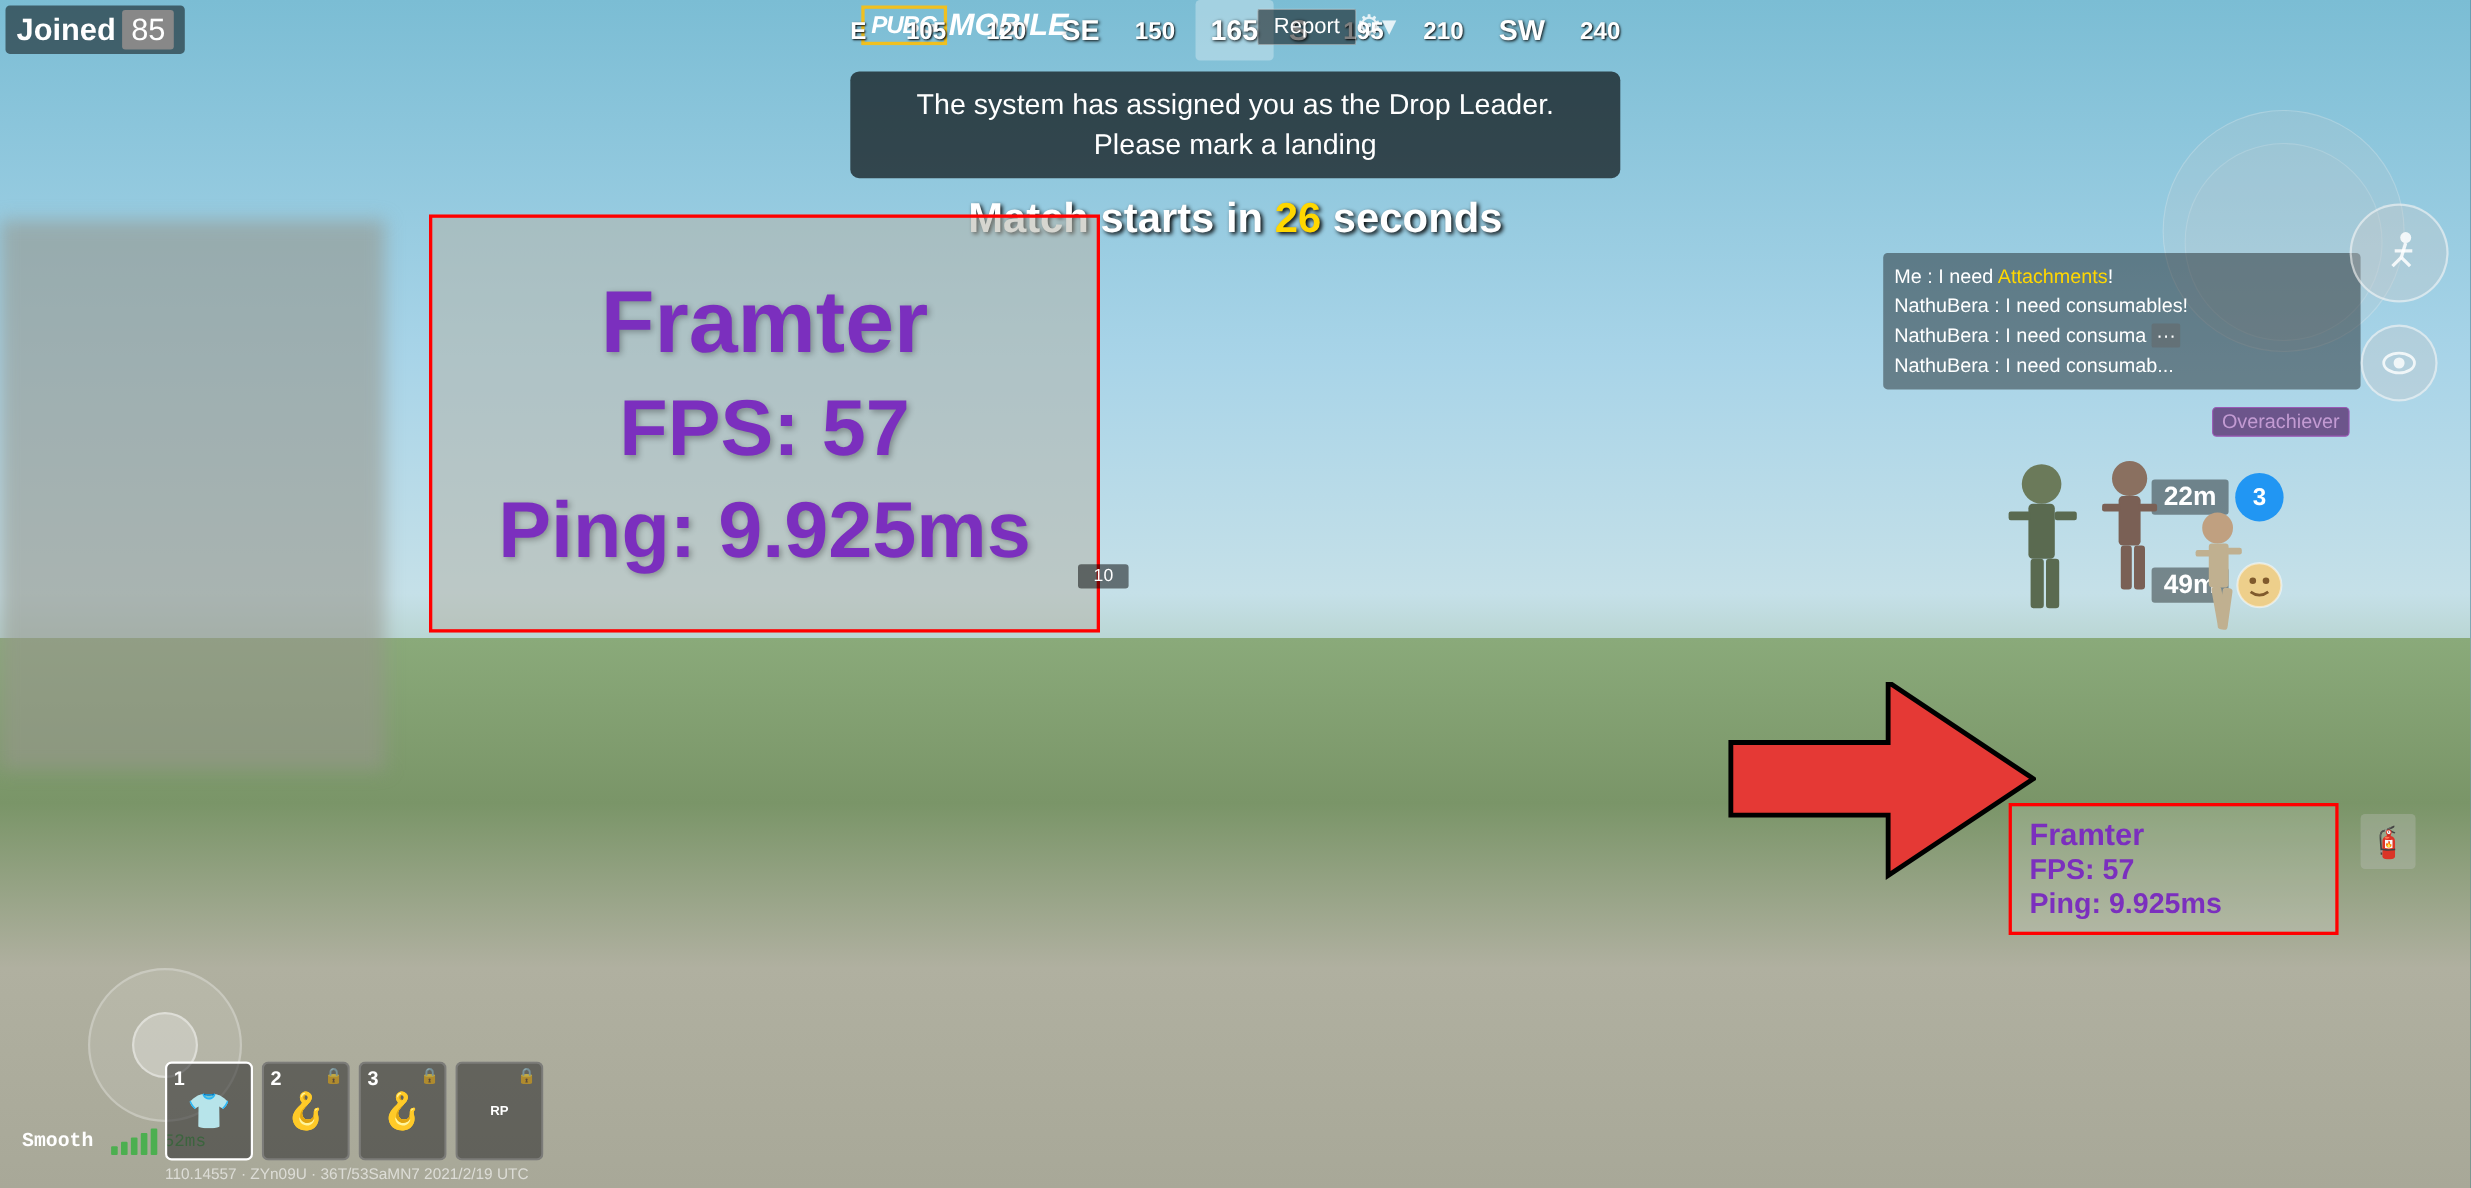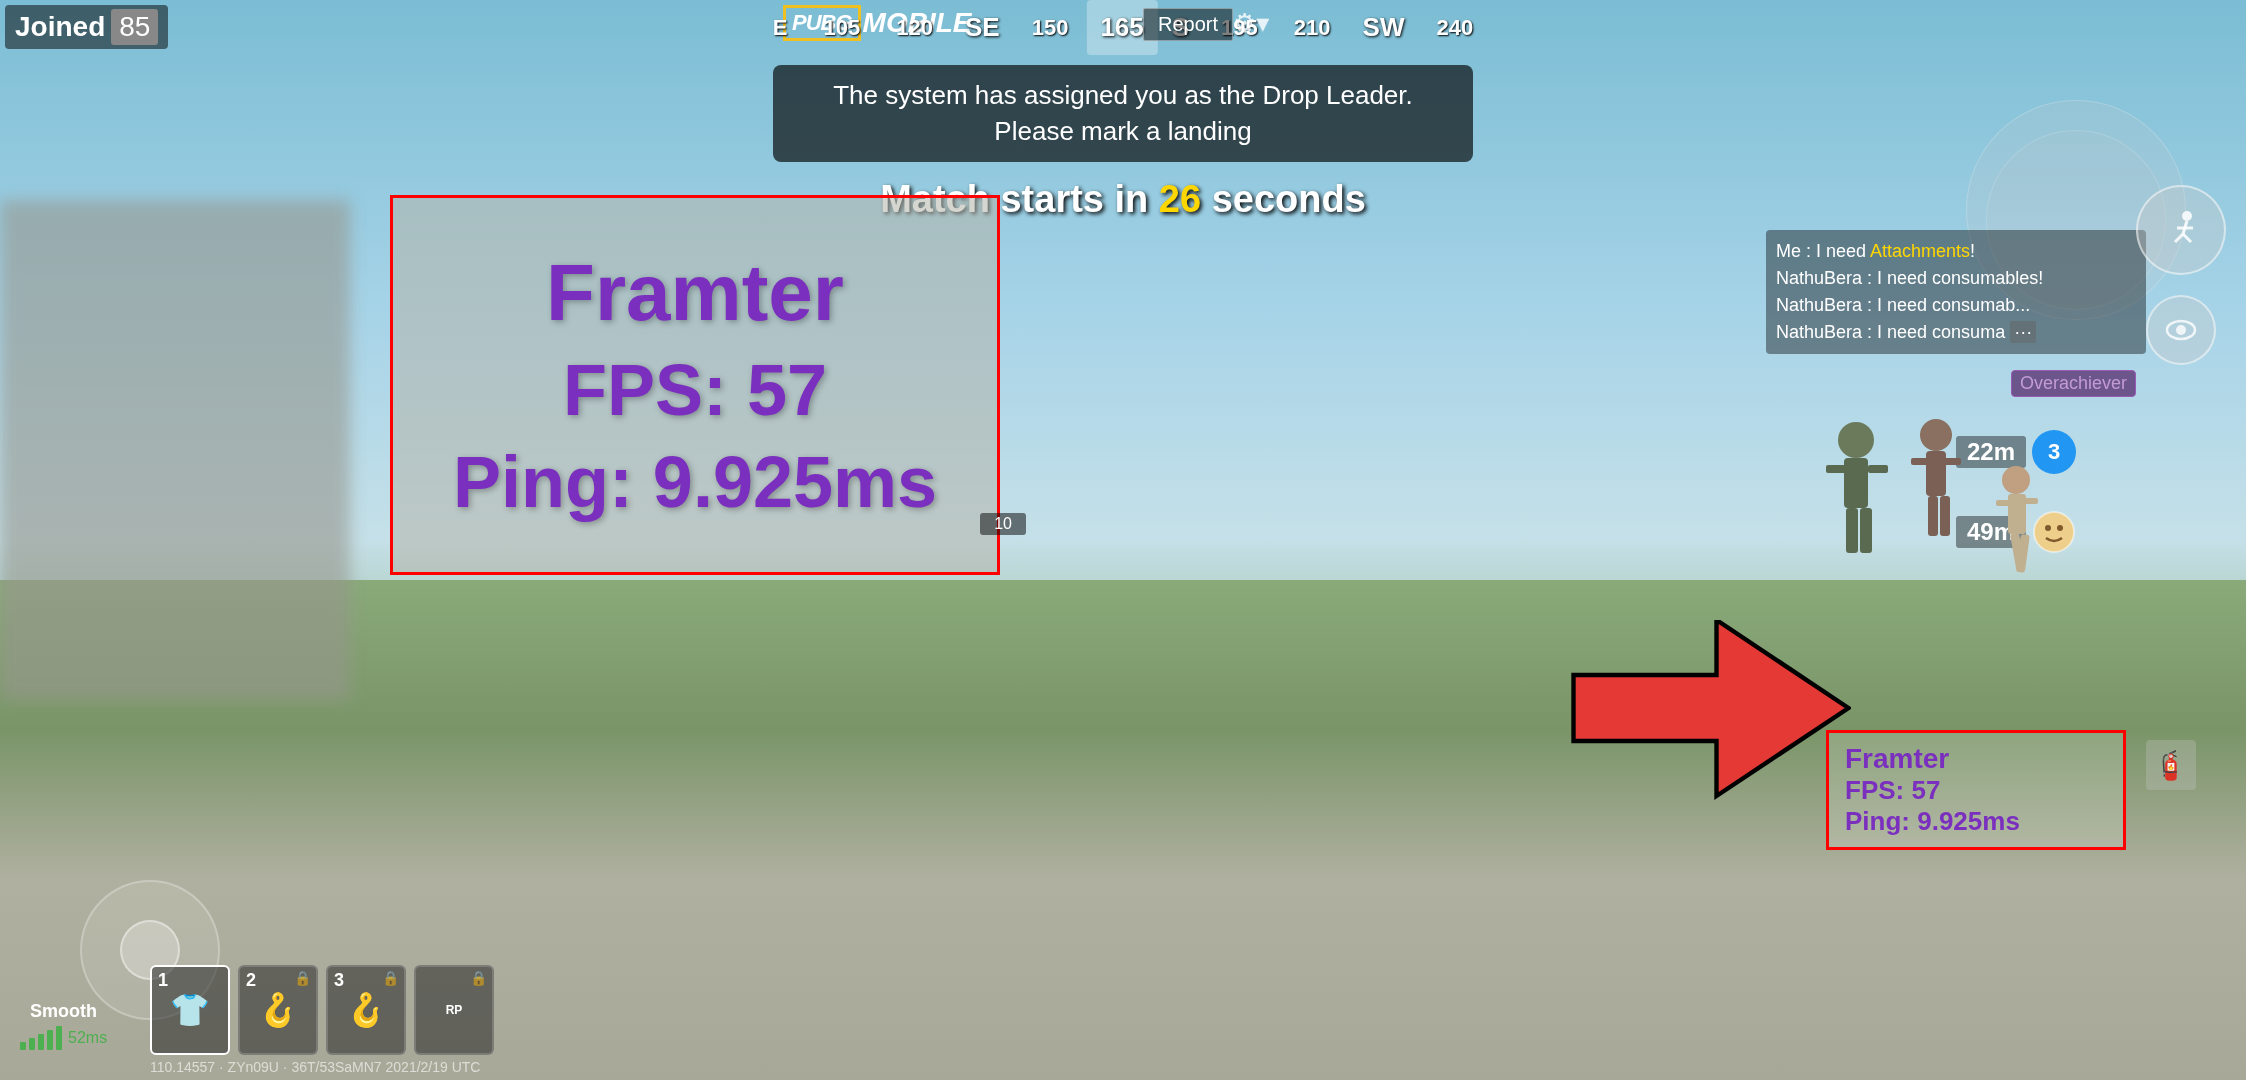--- a/index.html
+++ b/index.html
@@ -282,21 +282,21 @@
       align-items: center;
       justify-content: center;
       cursor: pointer;
     }
 
     
     .chat-panel {
       position: absolute;
       top: 230px;
       right: 100px;
-      width: 380px;
+      width: 434px;
       background: rgba(0,0,0,0.4);
       border-radius: 4px;
       padding: 8px 10px;
     }
     .chat-line {
       color: white;
       font-size: 18px;
       line-height: 1.5;
       white-space: nowrap;
       overflow: hidden;
@@ -385,23 +385,23 @@
       padding: 0 20px;
       gap: 20px;
     }
 
     
     .smooth-indicator {
       position: absolute;
       bottom: 30px;
       left: 20px;
       display: flex;
-      flex-direction: column;
-      align-items: center;
-      gap: 4px;
+      align-items: center;
+      gap: 16px;
+      font-family: Liberation Mono, monospace;
     }
     .smooth-text {
       color: white;
       font-size: 18px;
       font-weight: bold;
     }
     .ping-bar-container {
       display: flex;
       align-items: flex-end;
       gap: 3px;
@@ -549,22 +549,22 @@
 
 <div class="fps-overlay-large">
   <div class="overlay-name">Framter</div>
   <div class="overlay-fps">FPS: 57</div>
   <div class="overlay-ping">Ping: 9.925ms</div>
 </div>
 
 <div class="chat-panel">
   <div class="chat-line">Me : I need <span class="chat-highlight">Attachments</span>!</div>
   <div class="chat-line">NathuBera : I need consumables!</div>
+  <div class="chat-line">NathuBera : I need consuma <span style="background:rgba(100,100,100,0.5);padding:1px 4px;border-radius:2px;">···</span></div>
   <div class="chat-line">NathuBera : I need consumab...</div>
-  <div class="chat-line">NathuBera : I need consuma <span style="background:rgba(100,100,100,0.5);padding:1px 4px;border-radius:2px;">···</span></div>
 </div>
 
 <div style="position:absolute;top:185px;right:20px;">
   <div class="run-btn-circle">
     <svg width="48" height="48" viewBox="0 0 48 48">
       <circle cx="30" cy="10" r="5" fill="rgba(255,255,255,0.85)"></circle>
       <line x1="30" y1="15" x2="26" y2="28" stroke="rgba(255,255,255,0.85)" stroke-width="3"></line>
       <line x1="26" y1="28" x2="18" y2="36" stroke="rgba(255,255,255,0.85)" stroke-width="3"></line>
       <line x1="26" y1="28" x2="34" y2="36" stroke="rgba(255,255,255,0.85)" stroke-width="3"></line>
       <line x1="20" y1="22" x2="36" y2="22" stroke="rgba(255,255,255,0.85)" stroke-width="3"></line>

